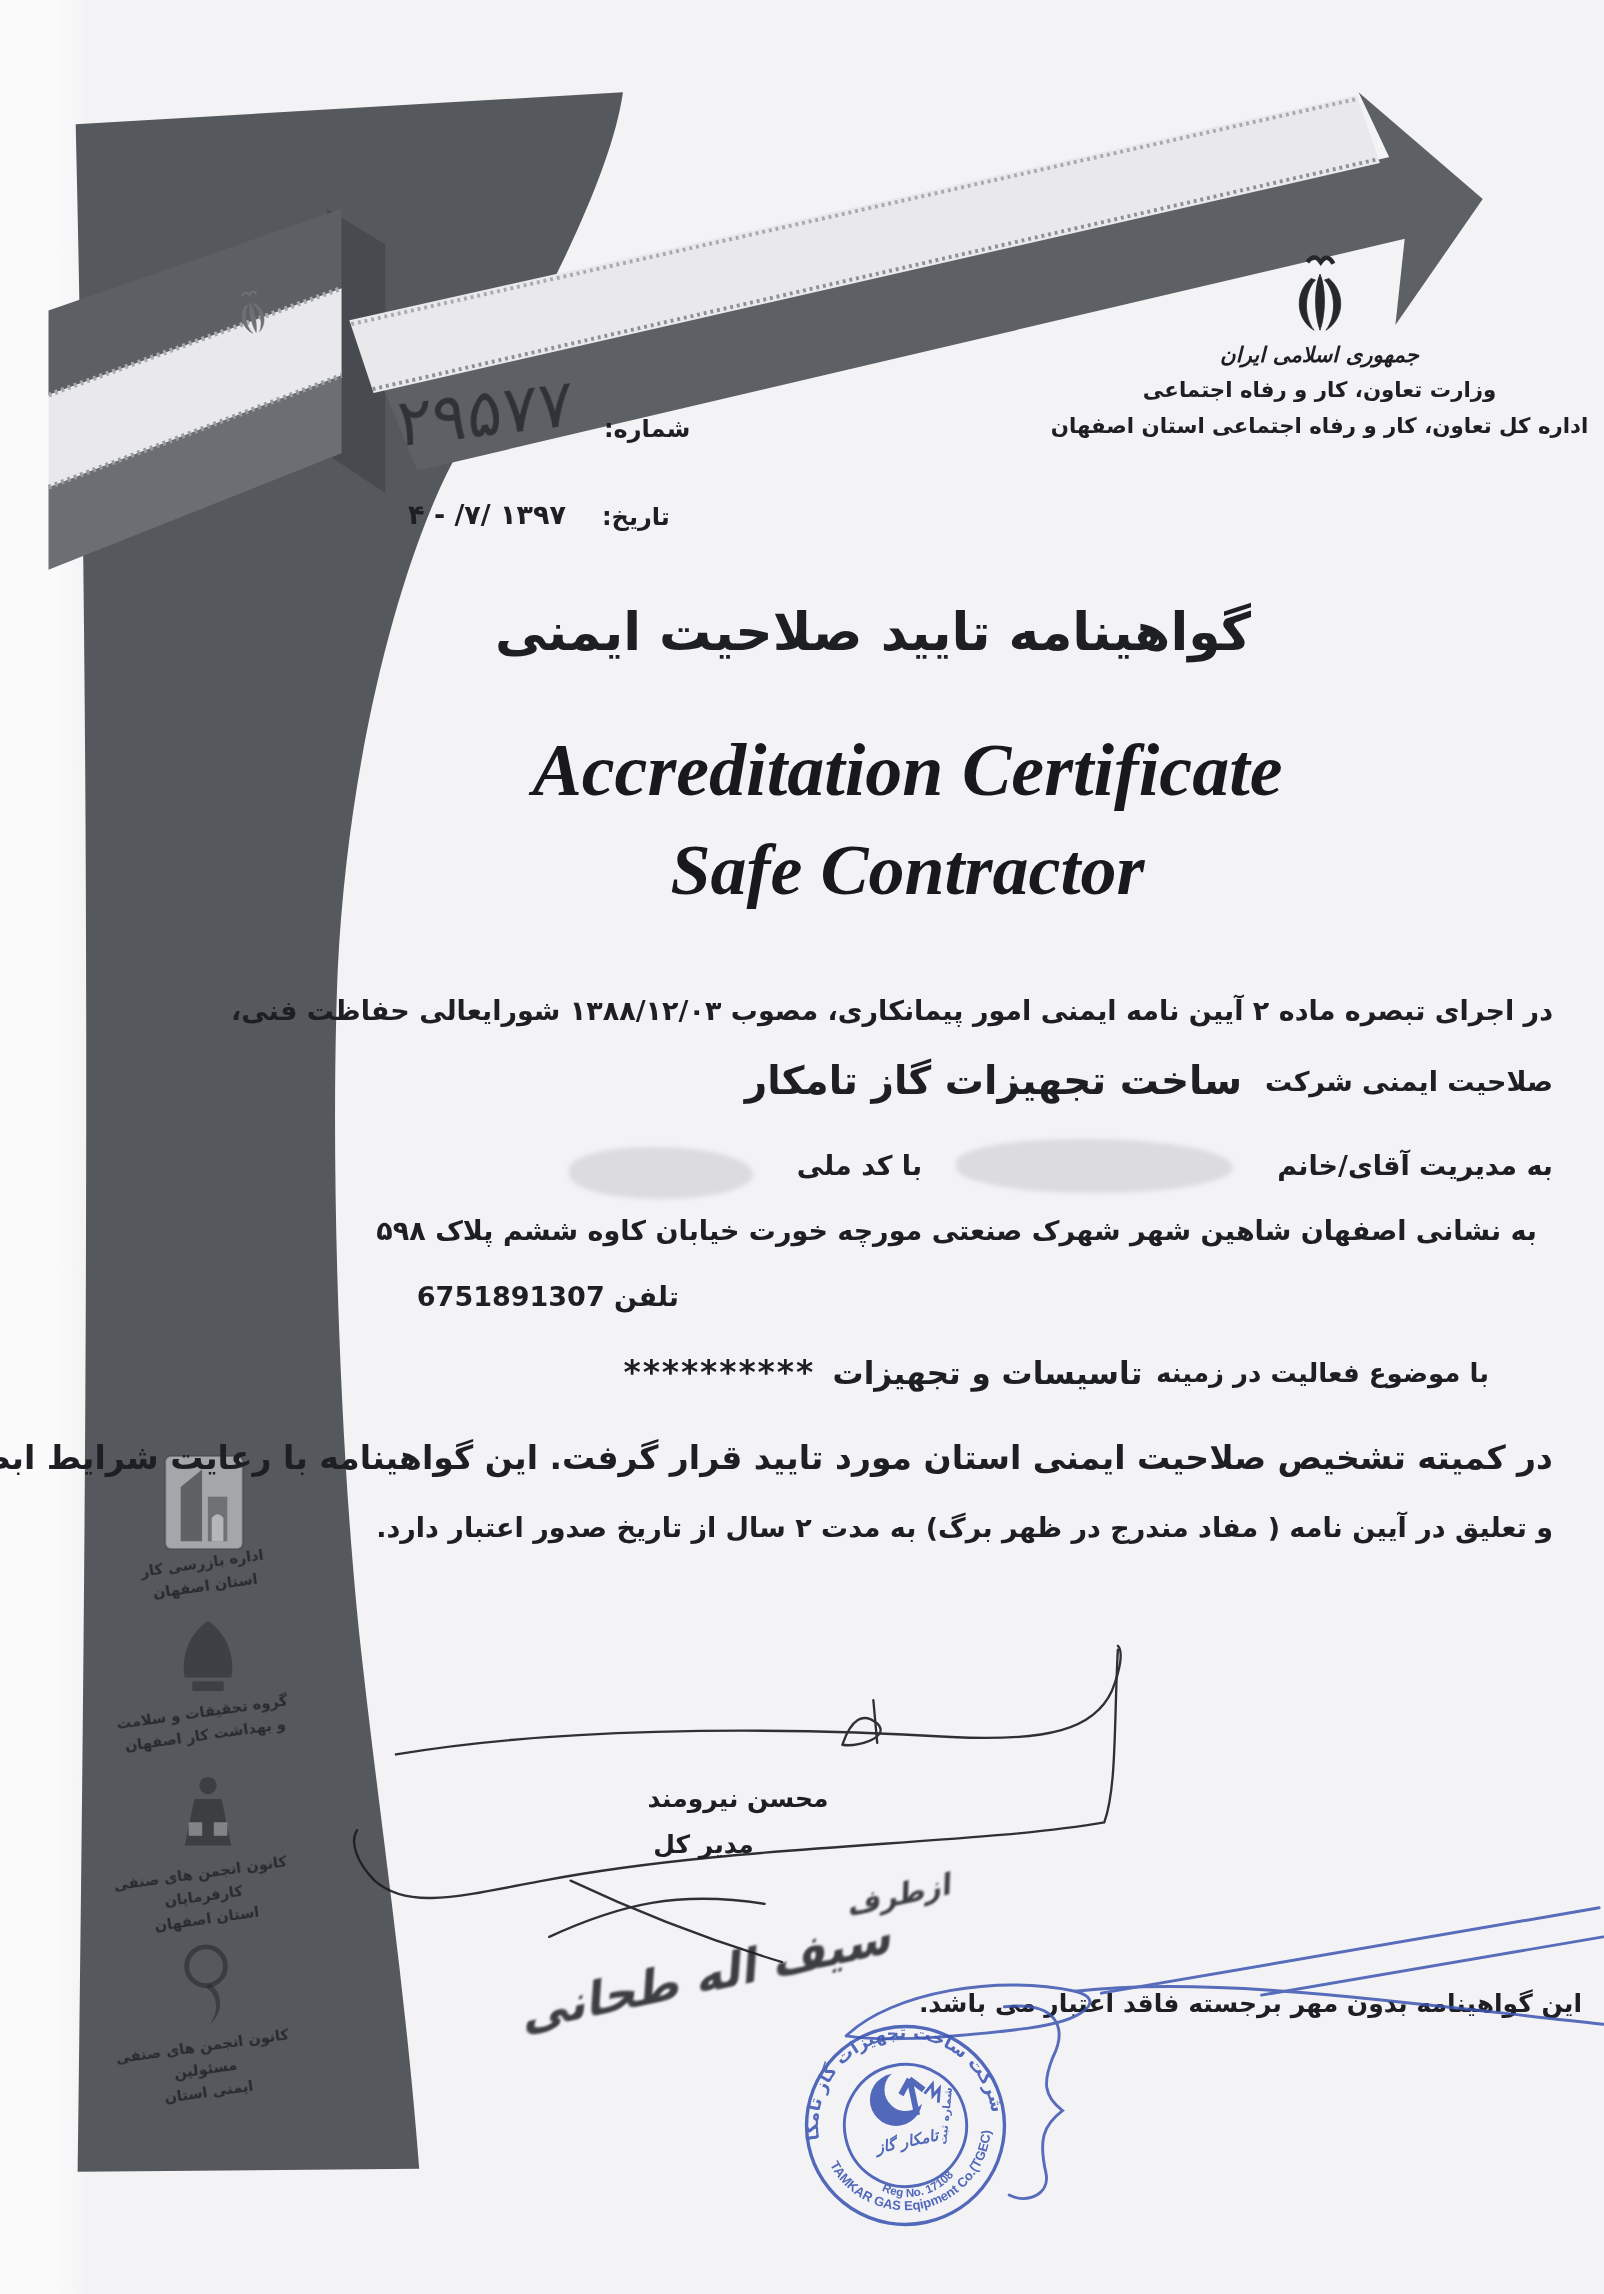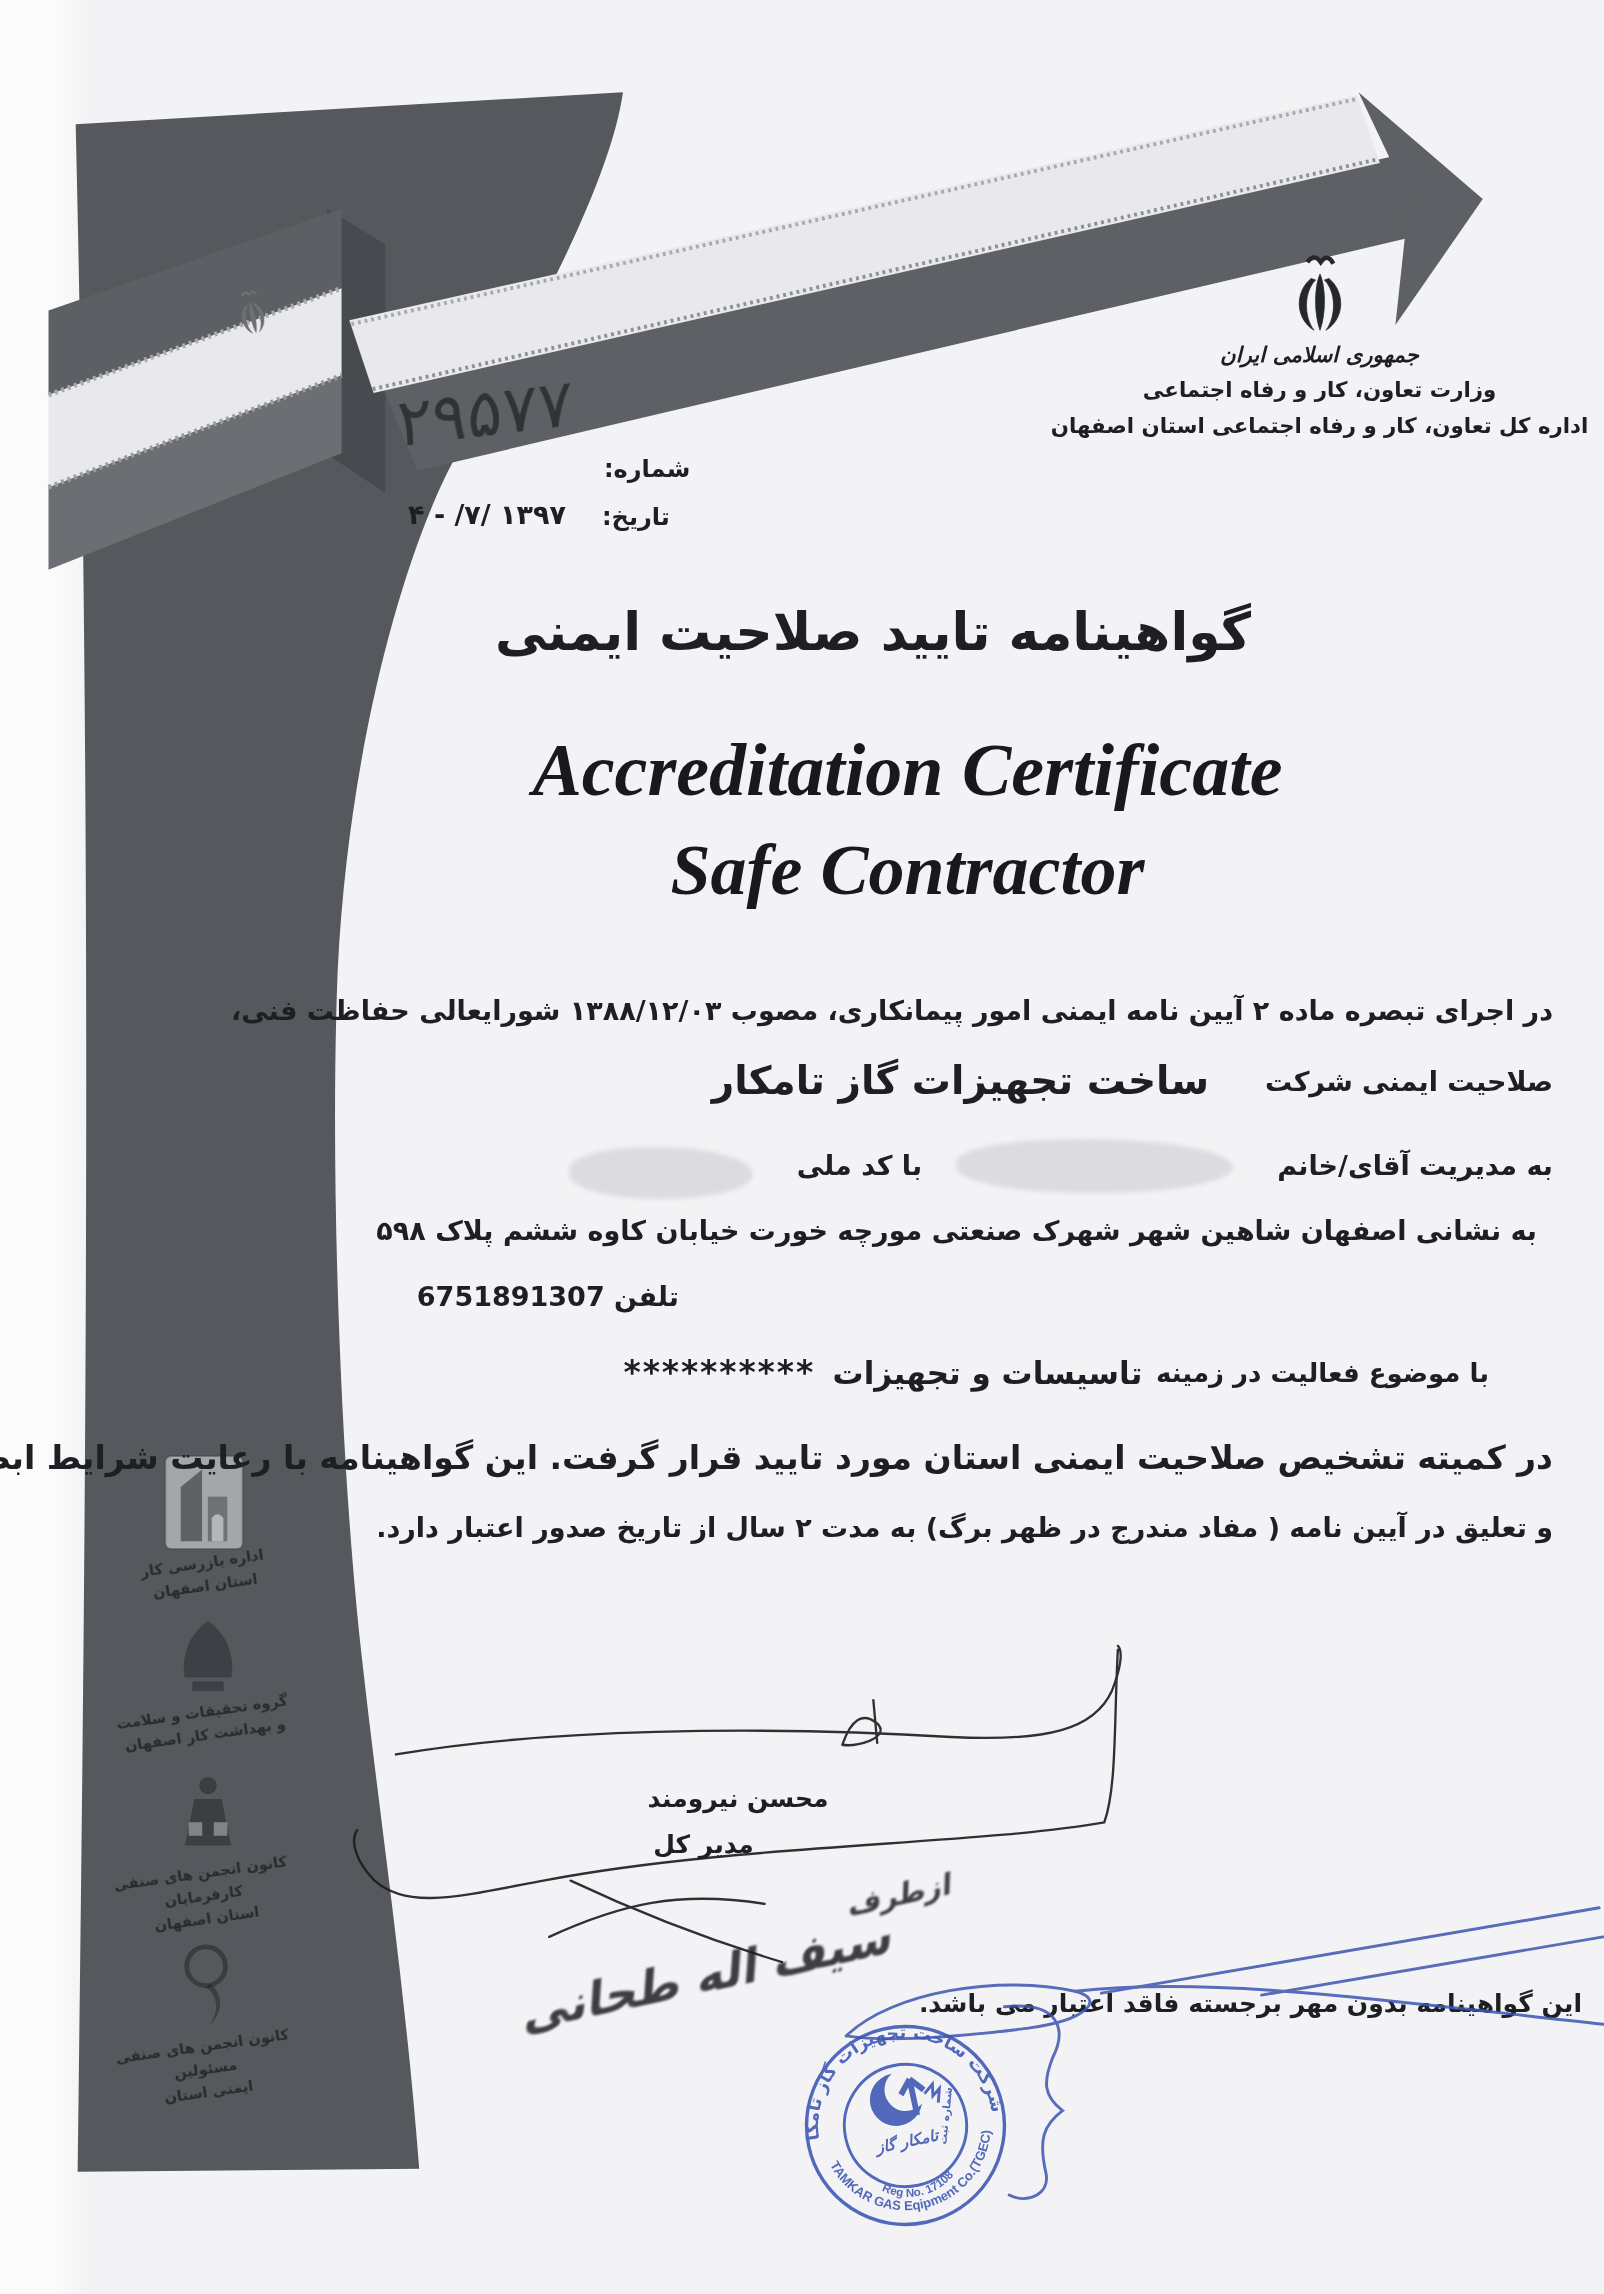--- a/index.html
+++ b/index.html
@@ -103,38 +103,38 @@
       <path d="M33,10 q9,-13 18,0 q9,-13 17,2" fill="none" stroke-width="6"></path>
       <path d="M50,26 C58,44 58,80 50,102 C42,80 42,44 50,26 Z"></path>
       <path d="M38,32 C16,50 16,86 42,102 C28,84 28,50 44,34 Z"></path>
       <path d="M62,32 C84,50 84,86 58,102 C72,84 72,50 56,34 Z"></path>
     </g>
   </svg>
   <div class="abs fa center" style="left:1067px;top:342px;width:505px;font-size:21.3px;font-style:italic;">جمهوری اسلامی ایران</div>
   <div class="abs fa center" style="left:1067px;top:377px;width:505px;font-size:21.3px;">وزارت تعاون، کار و رفاه اجتماعی</div>
   <div class="abs fa center" style="left:1048px;top:413px;width:543px;font-size:21.3px;">اداره کل تعاون، کار و رفاه اجتماعی استان اصفهان</div>
 
-  <div class="abs fa" style="left:604px;top:415px;font-size:24px;margin-top:40px;">شماره:</div>
+  <div class="abs fa" style="left:604px;top:415px;font-size:24px;">شماره:</div>
   <div class="abs fa" style="left:396px;top:375px;font-size:66px;font-weight:400;color:#303336;letter-spacing:5.8px;
               transform:rotate(-7deg) skewX(-6deg);filter:blur(0.3px);">۲۹۵۷۷</div>
   <div class="abs fa" style="left:602px;top:503px;font-size:24px;">تاریخ:</div>
   <div class="abs fa" style="left:408px;top:499px;font-size:27px;">۴ - /۷/ ۱۳۹۷</div>
 
   <div class="abs center" style="left:369px;top:720px;width:1077px;font-family:'Liberation Serif',serif;
               font-style:italic;font-weight:900;color:#17191c;">
     <div style="font-size:74px;line-height:101px;">Accreditation Certificate</div>
     <div style="font-size:72px;line-height:99px;">Safe Contractor</div>
   </div>
   <div class="abs fa center" style="left:485px;top:602px;width:776px;font-size:52px;font-weight:900;filter:blur(0.2px);">گواهینامه تایید صلاحیت ایمنی</div>
 
   <div class="abs fa right" style="right:52px;top:995px;font-size:27px;">در اجرای تبصره ماده ۲ آیین نامه ایمنی امور پیمانکاری، مصوب ۱۳۸۸/۱۲/۰۳ شورایعالی حفاظت فنی،</div>
 
   <div class="abs" style="right:52px;top:1058px;direction:rtl;display:flex;align-items:flex-start;">
     <span class="fa" style="font-size:27px;padding-top:7.8px;">صلاحیت ایمنی شرکت</span>
-    <span class="fa" style="font-size:39px;font-weight:900;margin-right:56px;">ساخت تجهیزات گاز تامکار</span>
+    <span class="fa" style="font-size:39px;font-weight:900;margin-right:23px;">ساخت تجهیزات گاز تامکار</span>
   </div>
 
   <div class="abs" style="right:52px;top:1133px;direction:rtl;display:flex;align-items:center;">
     <span class="fa" style="font-size:27px;">به مدیریت آقای/خانم</span>
     <span class="blob" style="width:277px;height:54px;margin:0 44px 0 34px;"></span>
     <span class="fa" style="font-size:27px;">با کد ملی</span>
     <span class="blob" style="width:184px;height:52px;margin-right:44px;margin-top:13.6px;"></span>
   </div>
 
   <div class="abs fa right" style="right:68px;top:1215px;font-size:27px;">به نشانی  اصفهان شاهین شهر شهرک صنعتی مورچه خورت خیابان کاوه ششم پلاک ۵۹۸</div>

